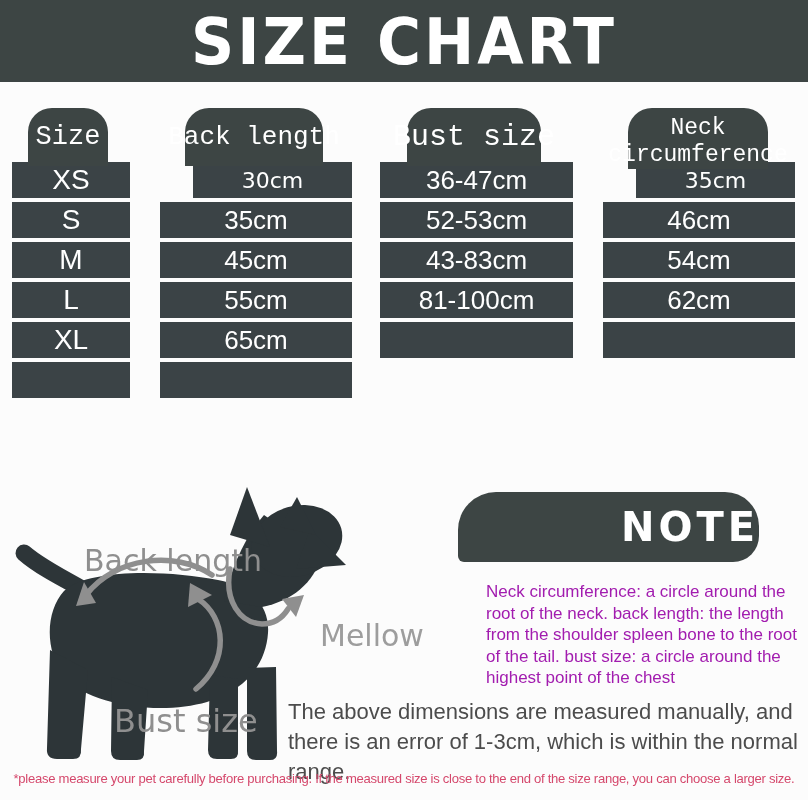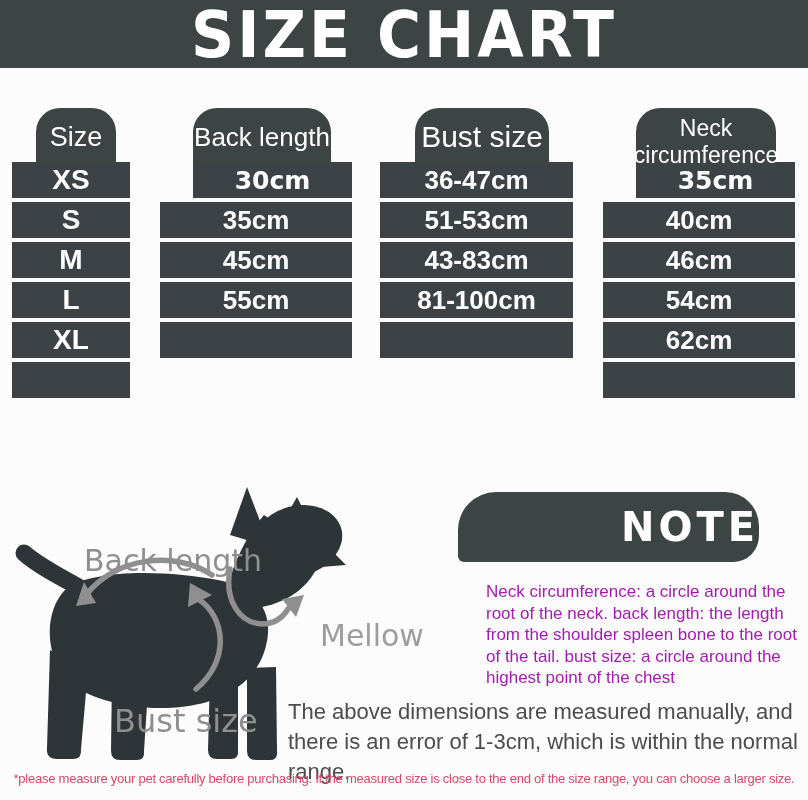--- a/index.html
+++ b/index.html
@@ -1,35 +1,35 @@
 <!DOCTYPE html>
 <html><head>
 <meta charset="utf-8">
 <style>
   html,body{margin:0;padding:0;background:#e8e8e8;}
   .page{position:relative;width:808px;height:800px;background:#fcfcfc;overflow:hidden;
         font-family:"Liberation Sans",sans-serif;}
 
   
-  .banner{position:absolute;left:0;top:0;width:808px;height:68px;background:#3d4544;
+  .banner{position:absolute;left:0;top:0;width:808px;height:82px;background:#3d4544;
           display:flex;align-items:center;justify-content:center;}
   .banner h1{margin:0;color:#ffffff;font-family:"DejaVu Sans",sans-serif;font-weight:800;
              font-size:60px;letter-spacing:3px;transform:scaleY(1.08);}
 
   
   .col{position:absolute;top:162px;height:236px;}
   .tab{position:absolute;top:-54px;height:58px;background:#3d4544;
        border-radius:24px 24px 0 0;display:flex;align-items:center;justify-content:center;
-       color:#fff;font-family:Liberation Sans, sans-serif;white-space:nowrap;overflow:visible;
-       text-align:center;margin-left:8px;}
+       color:#fff;font-family:Liberation Mono, monospace;white-space:nowrap;overflow:visible;
+       text-align:center;}
   .tab.two-line{white-space:normal;line-height:1.18;align-items:flex-end;padding-top:3px;}
   .cell{height:36px;margin-bottom:4px;background:#3b4346;color:#ffffff;
         display:flex;align-items:center;justify-content:center;
-        font-weight:700;font-size:26px;}
-  .cell.light{font-weight:700;font-family:"DejaVu Sans",sans-serif;font-size:25px;margin-left:33px;}
+        font-weight:400;font-size:26px;}
+  .cell.light{font-weight:400;font-family:"DejaVu Sans",sans-serif;font-size:22px;margin-left:33px;}
   #col-size{left:12px;width:118px;}
   #col-size .tab{left:16px;width:80px;font-size:27px;}
   #col-size .cell{font-size:28px;}
   #col-back{left:160px;width:192px;}
   #col-back .tab{left:25px;width:138px;font-size:26px;}
   #col-bust{left:380px;width:193px;}
   #col-bust .tab{left:27px;width:134px;font-size:30px;}
   #col-neck{left:603px;width:192px;}
   #col-neck .tab{left:25px;width:140px;font-size:23px;}
 
@@ -74,40 +74,40 @@
   </div>
 
   <div class="col" id="col-back">
     <div class="tab">
       <span>Back length</span>
     </div>
     <div class="cell light">30cm</div>
     <div class="cell">35cm</div>
     <div class="cell">45cm</div>
     <div class="cell">55cm</div>
+    <div class="cell">65cm</div>
     <div class="cell"></div>
   </div>
 
   <div class="col" id="col-bust">
     <div class="tab">
       <span>Bust size</span>
     </div>
     <div class="cell">36-47cm</div>
-    <div class="cell">51-53cm</div>
+    <div class="cell">52-53cm</div>
     <div class="cell">43-83cm</div>
     <div class="cell">81-100cm</div>
     <div class="cell"></div>
   </div>
 
   <div class="col" id="col-neck">
     <div class="tab two-line">
       <span>Neck circumference</span>
     </div>
     <div class="cell light">35cm</div>
-    <div class="cell">40cm</div>
     <div class="cell">46cm</div>
     <div class="cell">54cm</div>
     <div class="cell">62cm</div>
     <div class="cell"></div>
   </div>
 
   <svg class="dog-svg" width="470" height="330" viewBox="0 0 470 330">
     <g fill="#2d3538">
       <path d="M86,126 C64,114 40,102 24,88" stroke="#2d3538" stroke-width="17" stroke-linecap="round" fill="none"></path>
       <path d="M64,126 C46,146 44,184 64,212 C92,242 162,250 207,237 C247,225 266,198 268,168 C270,140 250,121 218,115 C168,105 88,103 64,126 Z"></path>

